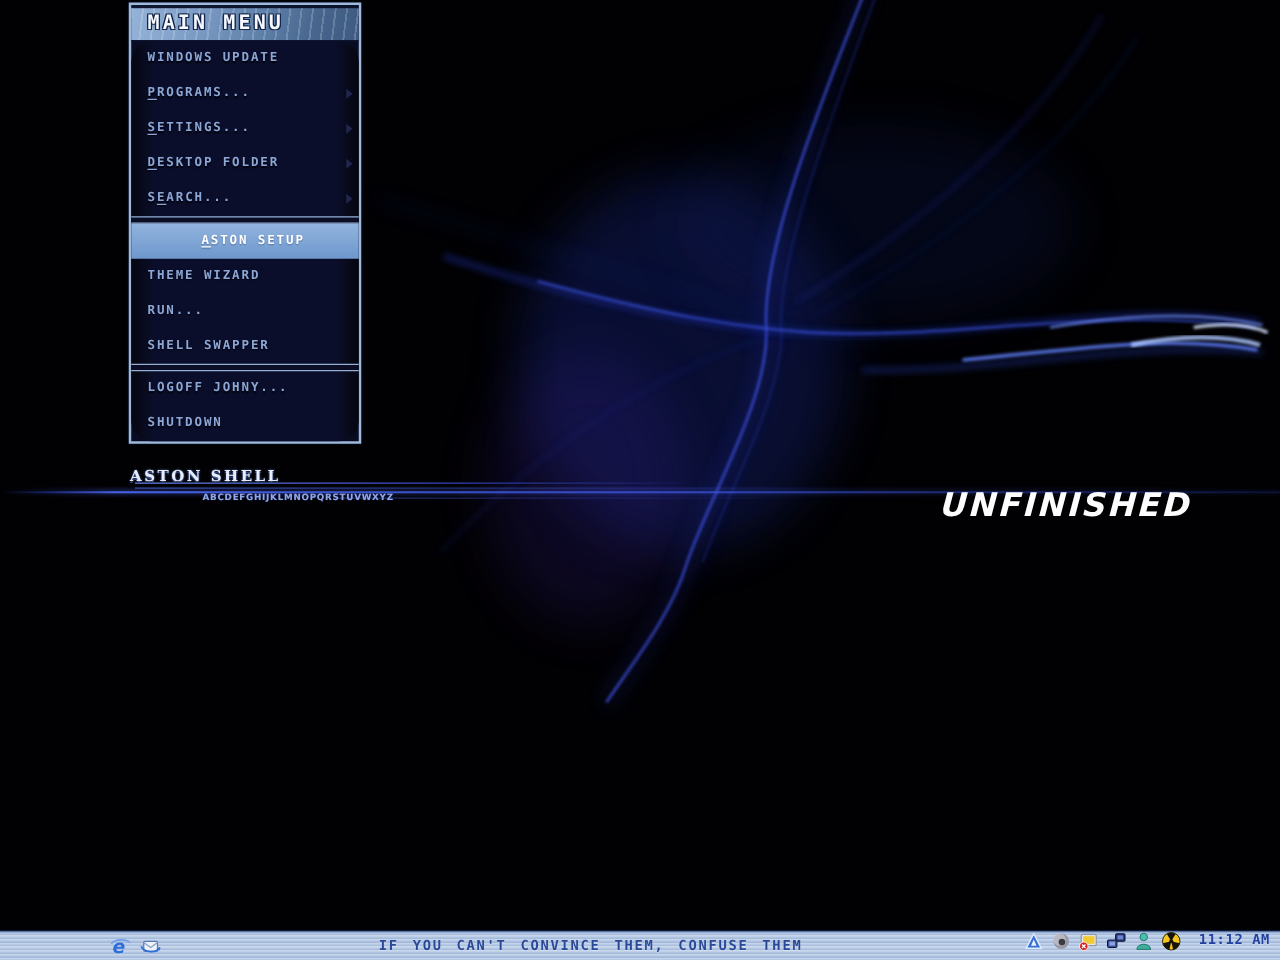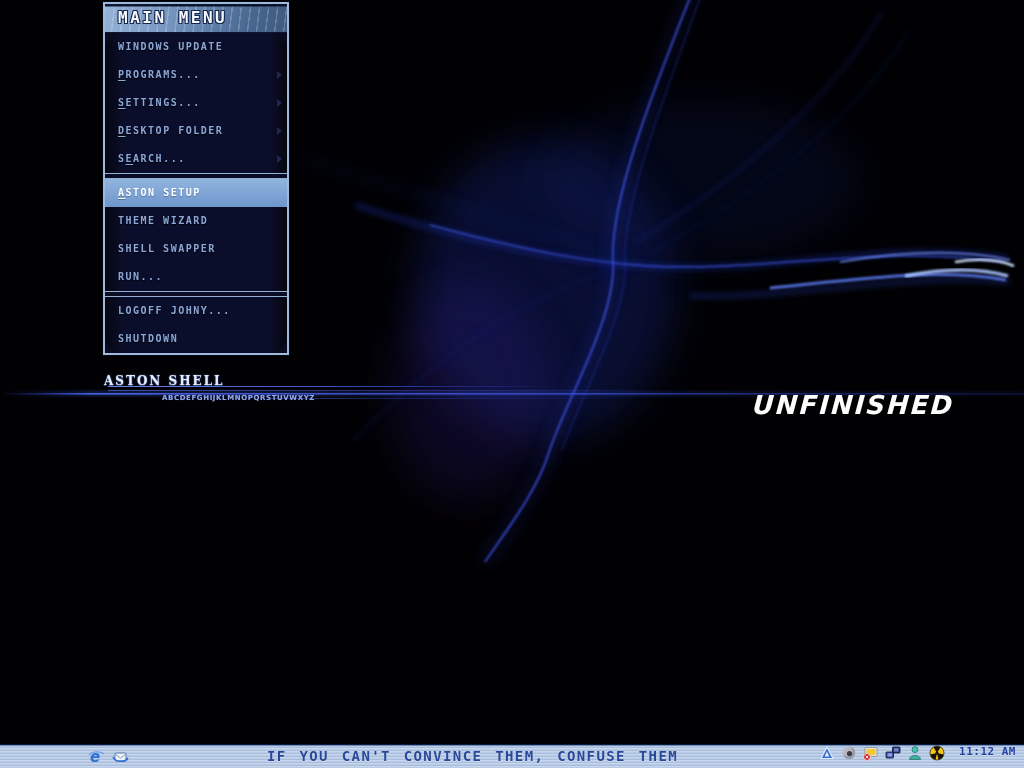--- a/index.html
+++ b/index.html
@@ -33,38 +33,38 @@
       repeating-linear-gradient(97deg,rgba(245,250,255,.20) 0 1.5px,rgba(245,250,255,0) 1.5px 9px),
       linear-gradient(102deg,#95b3d7 0%,#7e9dc6 28%,#5d7fa8 58%,#46648c 82%,#3e5a80 100%);
     border-bottom:1px solid #0c1430;}
   .menu-body{background:
       linear-gradient(90deg,#05060f 0,#0b0e2a 10%,#0b0e2a 90%,#05060f 100%); border-radius: 17px;}
   .menu-item{position:relative;height:28px;line-height:28px;padding-left:13px;
     color:#8ca7d5;font-weight:bold;font-size:10px;letter-spacing:1.5px;cursor:default;
     text-shadow:0 1px 1px #01020a;}
   .menu-item u{text-decoration:underline;text-underline-offset:2px;}
   .menu-item.highlighted{background:linear-gradient(180deg,#91b4de,#6e97cc);color:#ffffff;
-    text-shadow:0 1px 1px rgba(20,40,80,.4);}
+    text-shadow:0 1px 1px rgba(20,40,80,.4);text-align:center;}
   .mi-arrow{position:absolute;right:5px;top:10px;width:0;height:0;
     border-top:4px solid transparent;border-bottom:4px solid transparent;
     border-left:5px solid #20264e;}
   .menu-sep{height:4px;background:#0a0d24;border-top:1px solid #93b0d4;border-bottom:1px solid #93b0d4;}
 
   
   .taskbar{position:absolute;left:0;bottom:0;width:1024px;height:23px;z-index:6;
     background:repeating-linear-gradient(180deg,#ccdaee 0px,#c3d3ea 1px,#aec3e1 2px,#a4b9d9 3px);
     border-top:1px solid #0c1a3c;box-shadow:inset 0 1px 0 #6d8cba;}
   .start-button{position:absolute;left:12px;top:17px;height:21px;line-height:21px;cursor:pointer;margin-top:36px;}
   .start-label{color:#4d7cc4;font-family:"DejaVu Sans",sans-serif;font-weight:bold;font-style:italic;
     font-size:16px;letter-spacing:1px;
     text-shadow:-1px -1px 0 rgba(255,255,255,.75),1px 1px 1px rgba(22,42,92,.55);}
   .quick-launch{position:absolute;left:88px;top:3px;display:flex;gap:7px;}
   .ql-icon{width:17px;height:17px;display:block;cursor:pointer;}
   .slogan{position:absolute;left:0;top:0;width:945px;height:23px;line-height:23px;text-align:center;
-    color:#2a4898;font-weight:bold;font-size:14px;letter-spacing:1.4px;word-spacing:3px;
+    color:#2a4898;font-weight:bold;font-size:11px;letter-spacing:1.4px;word-spacing:3px;
     text-shadow:0 1px 0 rgba(255,255,255,.35);}
   .tray{position:absolute;right:8px;top:0;height:23px;display:flex;align-items:flex-start;gap:6px;}
   .tray-icon{width:16px;height:16px;display:block;cursor:pointer;}
   .clock{margin-left:8px;color:#2341a0;font-weight:bold;font-size:11px;letter-spacing:.5px;
     text-shadow:0 1px 0 rgba(255,255,255,.35);cursor:default;}
 </style>
 </head>
 <body>
 
 <div id="screen">
@@ -122,22 +122,22 @@
     <div class="menu-header">MAIN MENU</div>
     <div class="menu-body" id="menu-body">
         <div class="menu-item"><span class="mi-label">WINDOWS UPDATE</span></div>
         <div class="menu-item"><span class="mi-label"><u>P</u>ROGRAMS...</span><span class="mi-arrow"></span></div>
         <div class="menu-item"><span class="mi-label"><u>S</u>ETTINGS...</span><span class="mi-arrow"></span></div>
         <div class="menu-item"><span class="mi-label"><u>D</u>ESKTOP FOLDER</span><span class="mi-arrow"></span></div>
         <div class="menu-item"><span class="mi-label">S<u>E</u>ARCH...</span><span class="mi-arrow"></span></div>
         <div class="menu-sep"></div>
         <div class="menu-item highlighted"><span class="mi-label"><u>A</u>STON SETUP</span></div>
         <div class="menu-item"><span class="mi-label">THEME WIZARD</span></div>
+        <div class="menu-item"><span class="mi-label">RUN...</span></div>
         <div class="menu-item"><span class="mi-label">SHELL SWAPPER</span></div>
-        <div class="menu-item"><span class="mi-label">RUN...</span></div>
         <div class="menu-sep"></div>
         <div class="menu-item"><span class="mi-label">LOGOFF JOHNY...</span></div>
         <div class="menu-item"><span class="mi-label">SHUTDOWN</span></div>
       </div>
   </div>
 
   <div class="taskbar">
     <div class="slogan">IF YOU CAN'T CONVINCE THEM, CONFUSE THEM</div>
 
     <div class="start-button">

